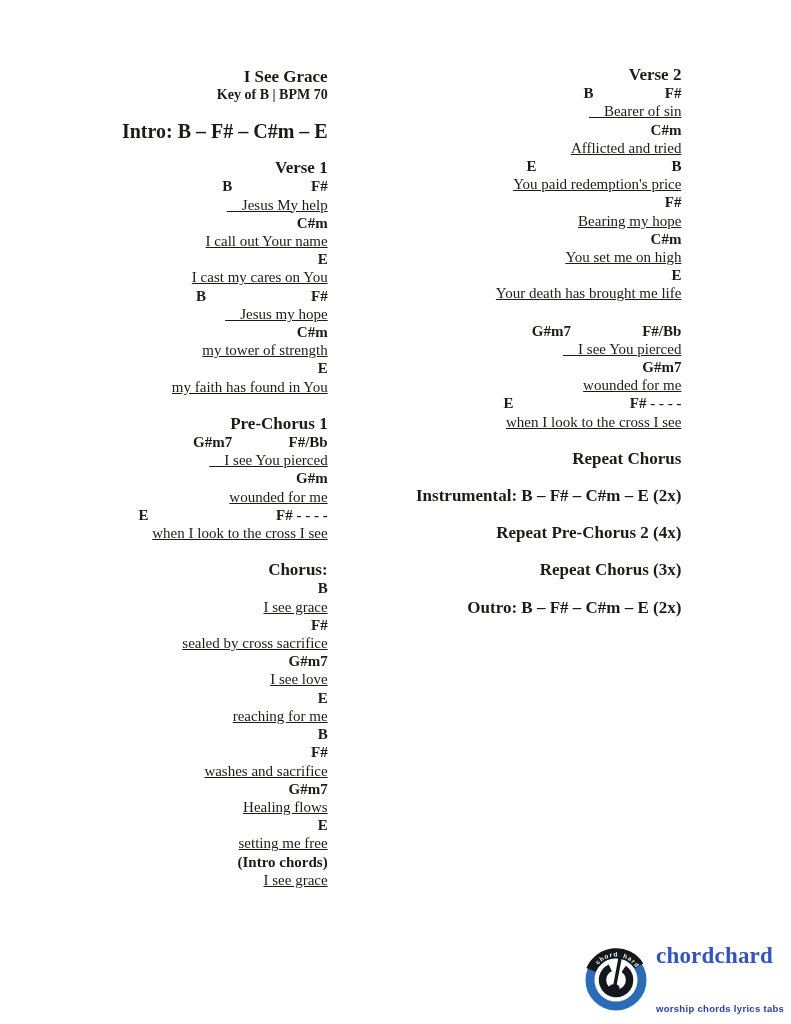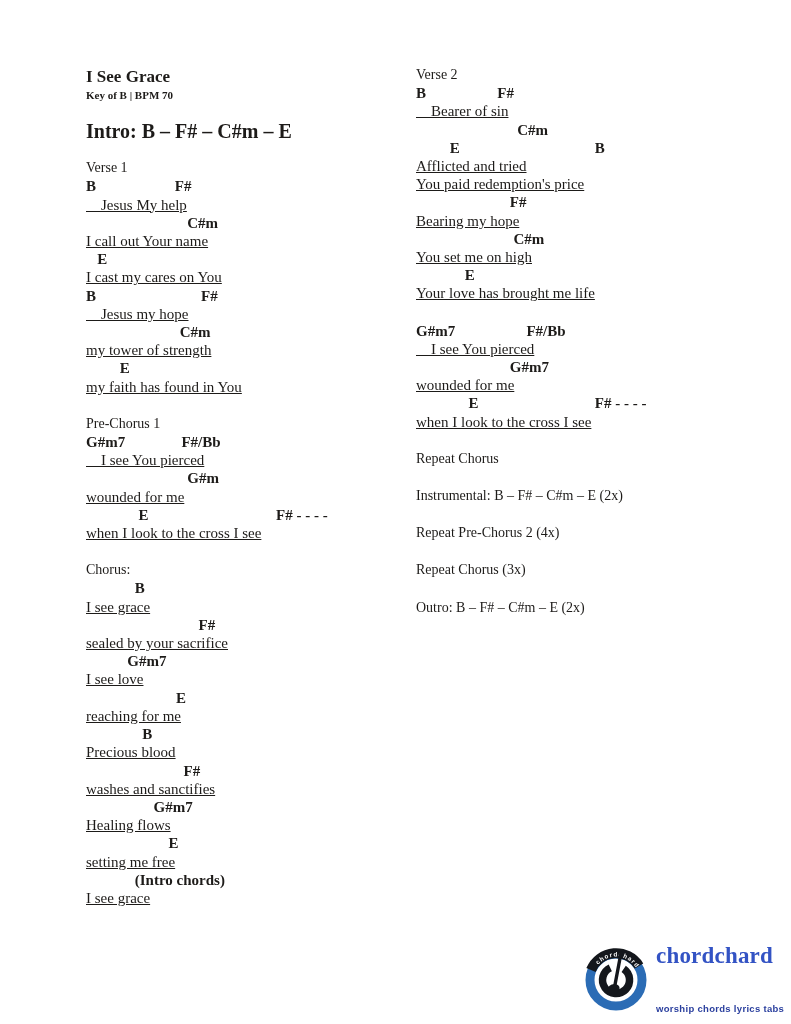--- a/index.html
+++ b/index.html
@@ -3,26 +3,26 @@
 <meta charset="utf-8">
 <style>
   html,body{margin:0;padding:0;}
   body{
     width:791px;height:1024px;background:#ffffff;position:relative;
     font-family:"Liberation Serif", serif;color:#1d1b19;overflow:hidden;
   }
   .column{position:absolute;top:66px;}
   #col-left{left:86px;}
   #col-right{left:416px;}
-  .section{margin-bottom:19px;}
+  .section{margin-bottom:19px;text-align:right;}
   .line{white-space:pre;line-height:18.2px;font-size:15px;}
   .t-chord{font-weight:bold;}
-  .t-header{font-weight:normal;font-size:14px;}
+  .t-header{font-weight:bold;font-size:17px;}
   .t-title{font-weight:bold;font-size:17px;line-height:21px;}
-  .t-subtitle{font-weight:bold;font-size:11px;line-height:16px;}
+  .t-subtitle{font-weight:bold;font-size:14px;line-height:16px;}
   .t-intro{font-weight:bold;font-size:20px;}
   .t-lyric{font-weight:normal;text-decoration:underline;}
 
   .logo{position:absolute;left:583px;top:944px;display:flex;align-items:center;gap:7px;}
   .logo-mark{width:66px;height:66px;flex:0 0 auto;}
   .logo-text{display:flex;flex-direction:column;justify-content:center;}
   .logo-name{
     font-family:"Liberation Serif", serif;font-weight:bold;
     font-size:23px;line-height:23px;letter-spacing:0.2px;
   }
@@ -64,52 +64,51 @@
       <div class="line t-chord">                           G#m</div>
       <div class="line t-lyric">wounded for me</div>
       <div class="line t-chord">              E                                  F# - - - -</div>
       <div class="line t-lyric">when I look to the cross I see</div>
     </div>
     <div class="section">
       <div class="line t-header">Chorus:</div>
       <div class="line t-chord">             B</div>
       <div class="line t-lyric">I see grace</div>
       <div class="line t-chord">                              F#</div>
-      <div class="line t-lyric">sealed by your sacrifice</div>
+      <div class="line t-lyric">sealed by cross sacrifice</div>
       <div class="line t-chord">           G#m7</div>
       <div class="line t-lyric">I see love</div>
       <div class="line t-chord">                        E</div>
       <div class="line t-lyric">reaching for me</div>
       <div class="line t-chord">               B</div>
-      <div class="line t-lyric">Precious blood</div>
       <div class="line t-chord">                          F#</div>
-      <div class="line t-lyric">washes and sanctifies</div>
+      <div class="line t-lyric">washes and sacrifice</div>
       <div class="line t-chord">                  G#m7</div>
       <div class="line t-lyric">Healing flows</div>
       <div class="line t-chord">                      E</div>
       <div class="line t-lyric">setting me free</div>
       <div class="line t-chord">             (Intro chords)</div>
       <div class="line t-lyric">I see grace</div>
     </div>
   </div>
 <div class="column" id="col-right">
     <div class="section">
       <div class="line t-header">Verse 2</div>
       <div class="line t-chord">B                   F#</div>
       <div class="line t-lyric">    Bearer of sin</div>
       <div class="line t-chord">                           C#m</div>
+      <div class="line t-lyric">Afflicted and tried</div>
       <div class="line t-chord">         E                                    B</div>
-      <div class="line t-lyric">Afflicted and tried</div>
       <div class="line t-lyric">You paid redemption's price</div>
       <div class="line t-chord">                         F#</div>
       <div class="line t-lyric">Bearing my hope</div>
       <div class="line t-chord">                          C#m</div>
       <div class="line t-lyric">You set me on high</div>
       <div class="line t-chord">             E</div>
-      <div class="line t-lyric">Your love has brought me life</div>
+      <div class="line t-lyric">Your death has brought me life</div>
     </div>
     <div class="section">
       <div class="line t-chord">G#m7                   F#/Bb</div>
       <div class="line t-lyric">    I see You pierced</div>
       <div class="line t-chord">                         G#m7</div>
       <div class="line t-lyric">wounded for me</div>
       <div class="line t-chord">              E                               F# - - - -</div>
       <div class="line t-lyric">when I look to the cross I see</div>
     </div>
     <div class="section">

